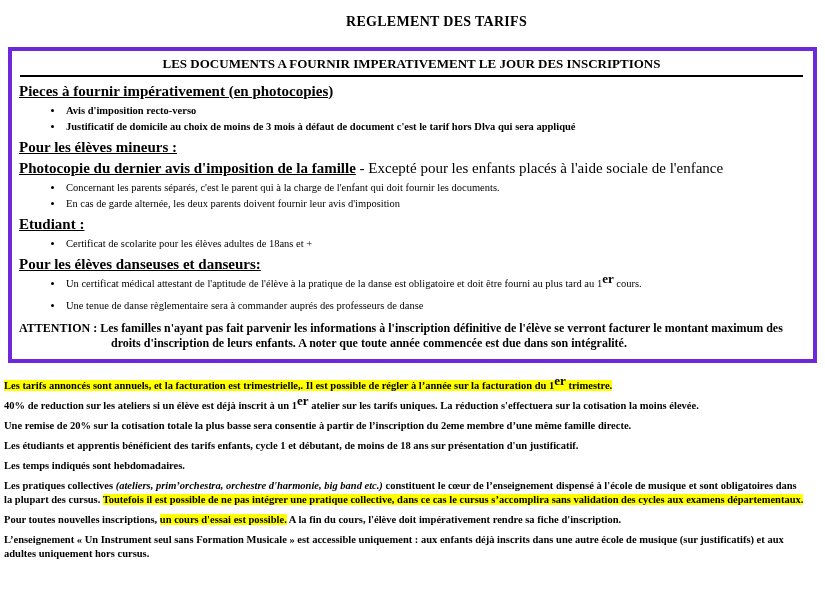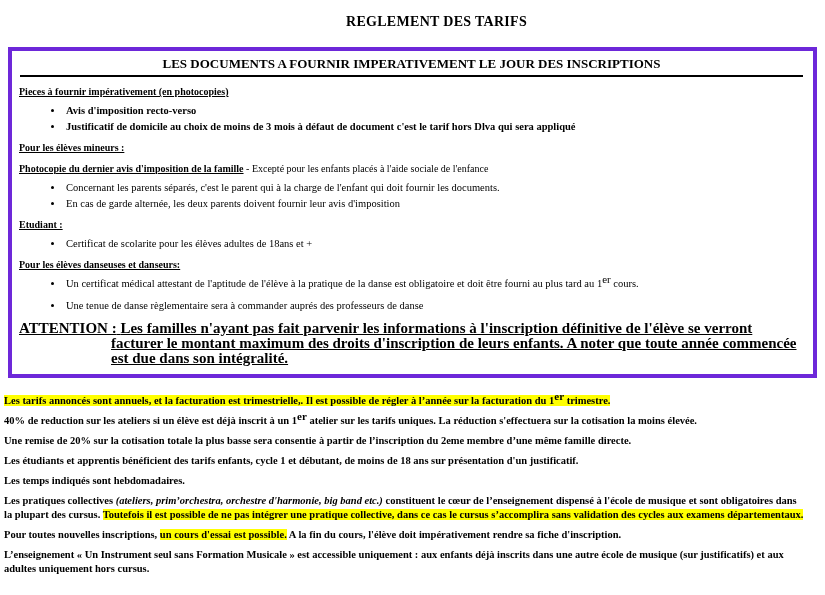--- a/index.html
+++ b/index.html
@@ -16,36 +16,36 @@
   .box {
     margin:17px 8px 16px 8px;
     border:4px solid #6d28d9;
     padding:3px 8px 6px 6px;
   }
   .box-title {
     text-align:center; font-weight:bold; font-size:13px;
     padding:2px 0 3px 0; line-height:16px;
   }
   .title-rule { border-bottom:2px solid #000; margin:0 2px 4px 2px; }
-  .sec-h { font-size:10px; font-weight:bold; margin:8px 0 0 1px; line-height:13px; }
+  .sec-h { font-size:15px; font-weight:bold; margin:8px 0 0 1px; line-height:13px; }
   .sec-h .u { text-decoration:underline; }
   .sec-suffix { font-weight:normal; }
   ul.blist { list-style:disc; margin:6px 0 0 46px; padding:0; font-size:10.5px; }
   ul.blist li { margin:0 0 3px 0; line-height:13px; padding-left:2px; }
   ul.boldlist li { font-weight:bold; }
   ul.spaced li { margin-bottom:9px; }
   .attention {
-    font-size:15px; font-weight:bold; line-height:15px;
-    margin:9px 0 2px 1px; padding-left:92px; text-indent:-92px;text-decoration:underline;
+    font-size:12px; font-weight:bold; line-height:15px;
+    margin:9px 0 2px 1px; padding-left:92px; text-indent:-92px;
   }
   .notes { margin:9px 20px 0 4px; font-size:10.5px; font-weight:bold; }
   .notes p { margin:0 0 6px 0; line-height:14px; }
   .hl { background:#ffff00; }
   .it { font-style:italic; }
-  sup { font-size:11px; line-height:0; }
+  sup { font-size:13px; line-height:0;font-weight:bold; }
 </style>
 </head>
 <body>
 
 <div class="page-title">REGLEMENT DES TARIFS</div>
 
 <div class="box">
   <div class="box-title">LES DOCUMENTS A FOURNIR IMPERATIVEMENT LE JOUR DES INSCRIPTIONS</div>
   <div class="title-rule"></div>
 

